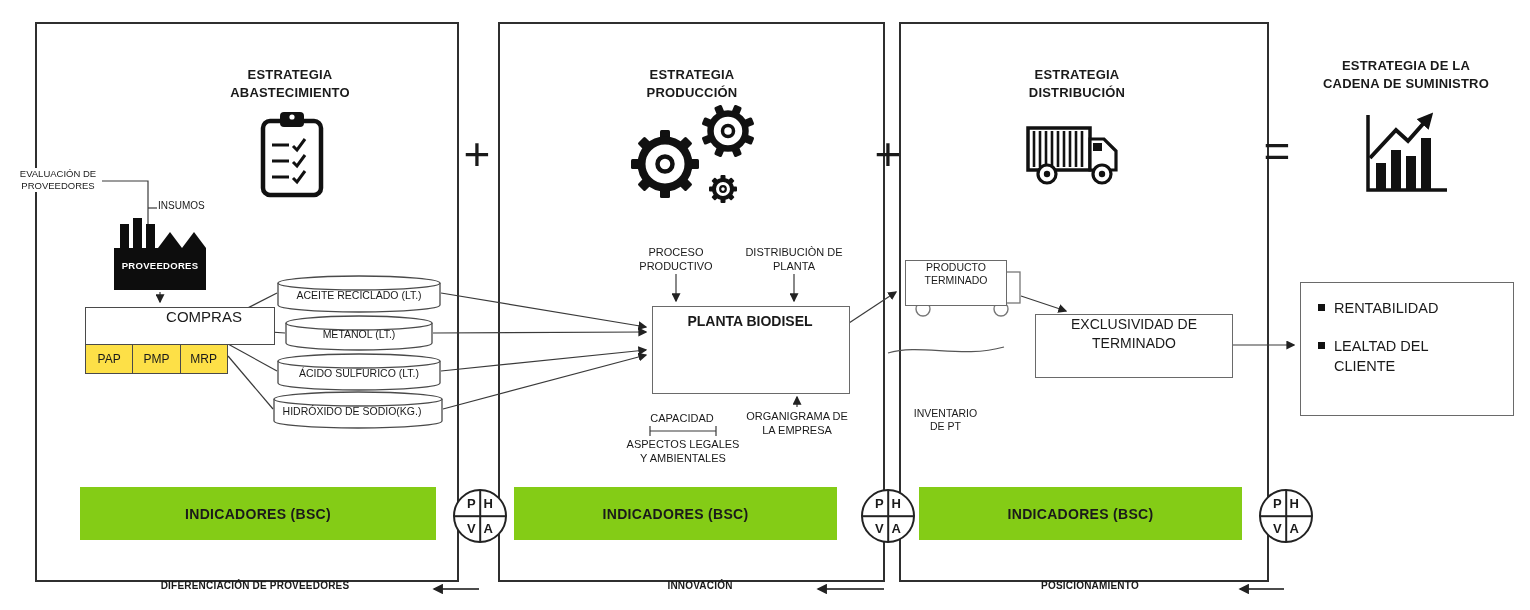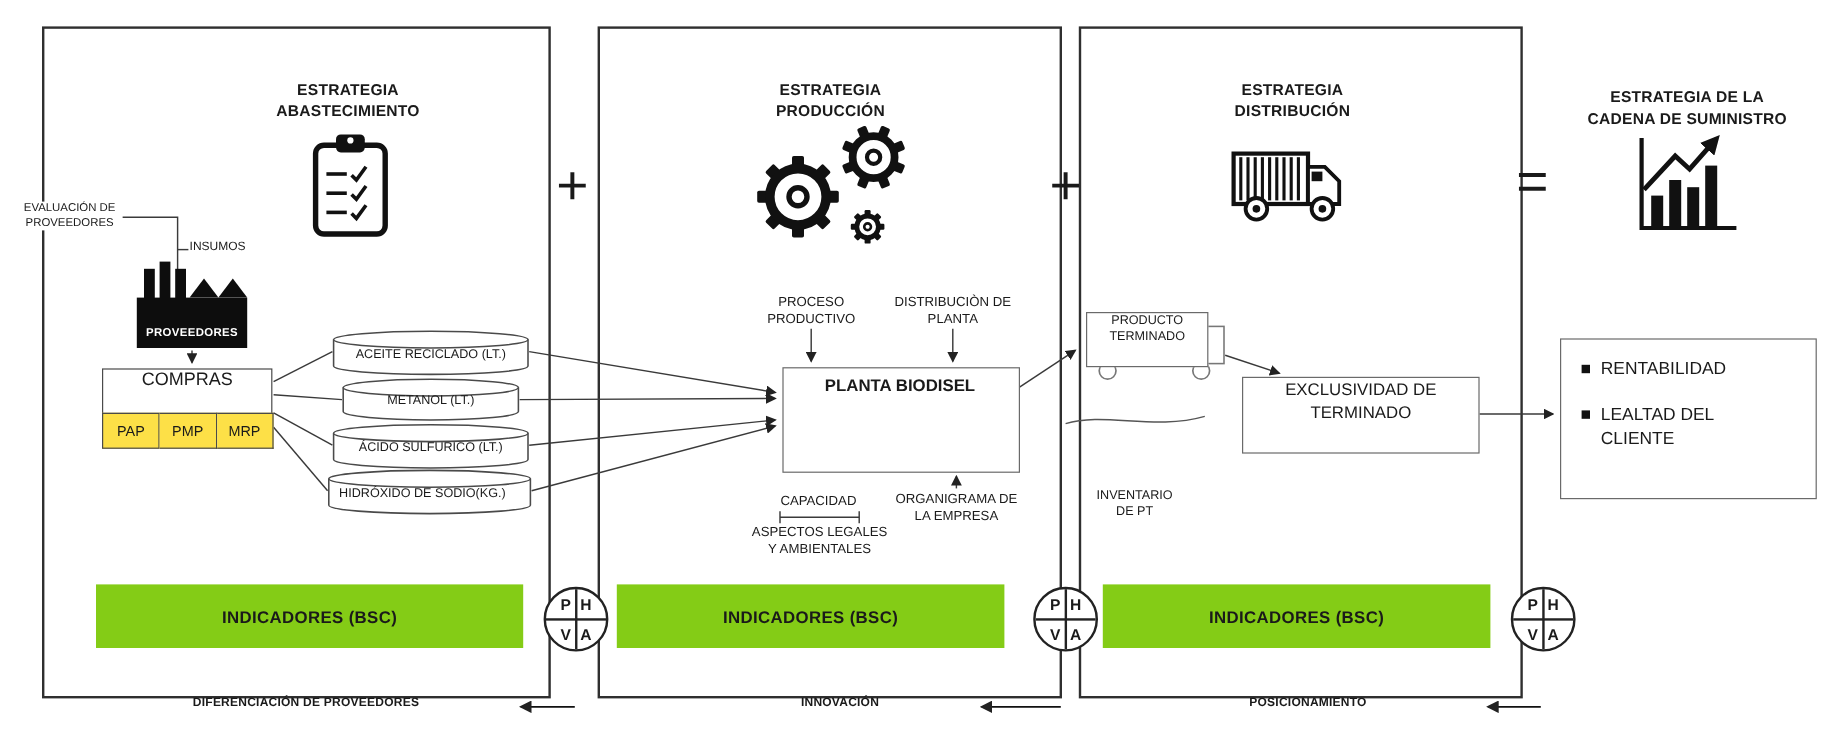--- a/index.html
+++ b/index.html
@@ -222,22 +222,22 @@
       <line x1="1485" y1="385" x2="1497" y2="397" stroke="#111" stroke-width="5.5" stroke-linecap="round"></line>
     </g>
   </svg>
 
   <div class="title" style="left:190px;top:66px;width:200px;">
     <div>ESTRATEGIA</div>
     <div>ABASTECIMIENTO</div>
   </div>
   <div class="lbl sm" style="left:14px;top:168px;width:88px;background:#fff;">EVALUACIÓN DE PROVEEDORES</div>
   <div class="lbl" style="left:158px;top:200px;width:60px;font-size:10px;text-align:left;">INSUMOS</div>
-  <div class="factory-text" style="left:114px;top:272px;width:92px;">PROVEEDORES</div>
-  <div class="box" style="left:85px;top:307px;width:140px;height:36px;font-size:15px;">COMPRAS</div>
+  <div class="factory-text" style="left:114px;top:260px;width:92px;">PROVEEDORES</div>
+  <div class="box" style="left:85px;top:307px;width:140px;height:36px;font-size:15px;padding-left:48px;">COMPRAS</div>
   <div class="cells" style="left:85px;top:344px;width:142.8px;height:30px;">
     <div>PAP</div>
     <div>PMP</div>
     <div>MRP</div>
   </div>
   <div class="cyl-label" style="left:278px;top:290px;width:162px;">ACEITE RECICLADO (LT.)</div>
   <div class="cyl-label" style="left:286px;top:329px;width:146px;">METANOL (LT.)</div>
   <div class="cyl-label" style="left:278px;top:368px;width:162px;">ÁCIDO SULFURICO (LT.)</div>
   <div class="cyl-label" style="left:274px;top:406px;width:156px;">HIDRÓXIDO DE SODIO(KG.)</div>
   <div class="graybar" style="left:80px;top:487px;width:356px;height:53px;">INDICADORES (BSC)</div>
@@ -268,21 +268,21 @@
   <div class="box thin" style="left:905px;top:260px;width:100px;height:44px;">
     <span style="width:78px;font-size:10.5px;line-height:1.25;">PRODUCTO TERMINADO</span>
   </div>
   <div class="lbl" style="left:908px;top:365px;width:75px;font-size:10.5px;margin-top:42px;">INVENTARIO DE PT</div>
   <div class="box thin" style="left:1035px;top:314px;width:196px;height:62px;">
     <span style="width:150px;font-size:14px;line-height:1.35;">EXCLUSIVIDAD DE TERMINADO</span>
   </div>
   <div class="graybar" style="left:919px;top:487px;width:323px;height:53px;">INDICADORES (BSC)</div>
   <div class="bottom-label" style="left:1002px;top:580px;width:176px;">POSICIONAMIENTO</div>
 
-  <div class="title" style="left:1296px;top:72px;width:220px;">
+  <div class="title" style="left:1296px;top:57px;width:220px;">
     <div>ESTRATEGIA DE LA</div>
     <div>CADENA DE SUMINISTRO</div>
   </div>
   <div class="box thin" style="left:1300px;top:282px;width:212px;height:132px;"></div>
   <div class="item" style="left:1318px;top:299px;">
     <div class="bullet"></div>
     <div>RENTABILIDAD</div>
   </div>
   <div class="item" style="left:1318px;top:337px;">
     <div class="bullet"></div>

